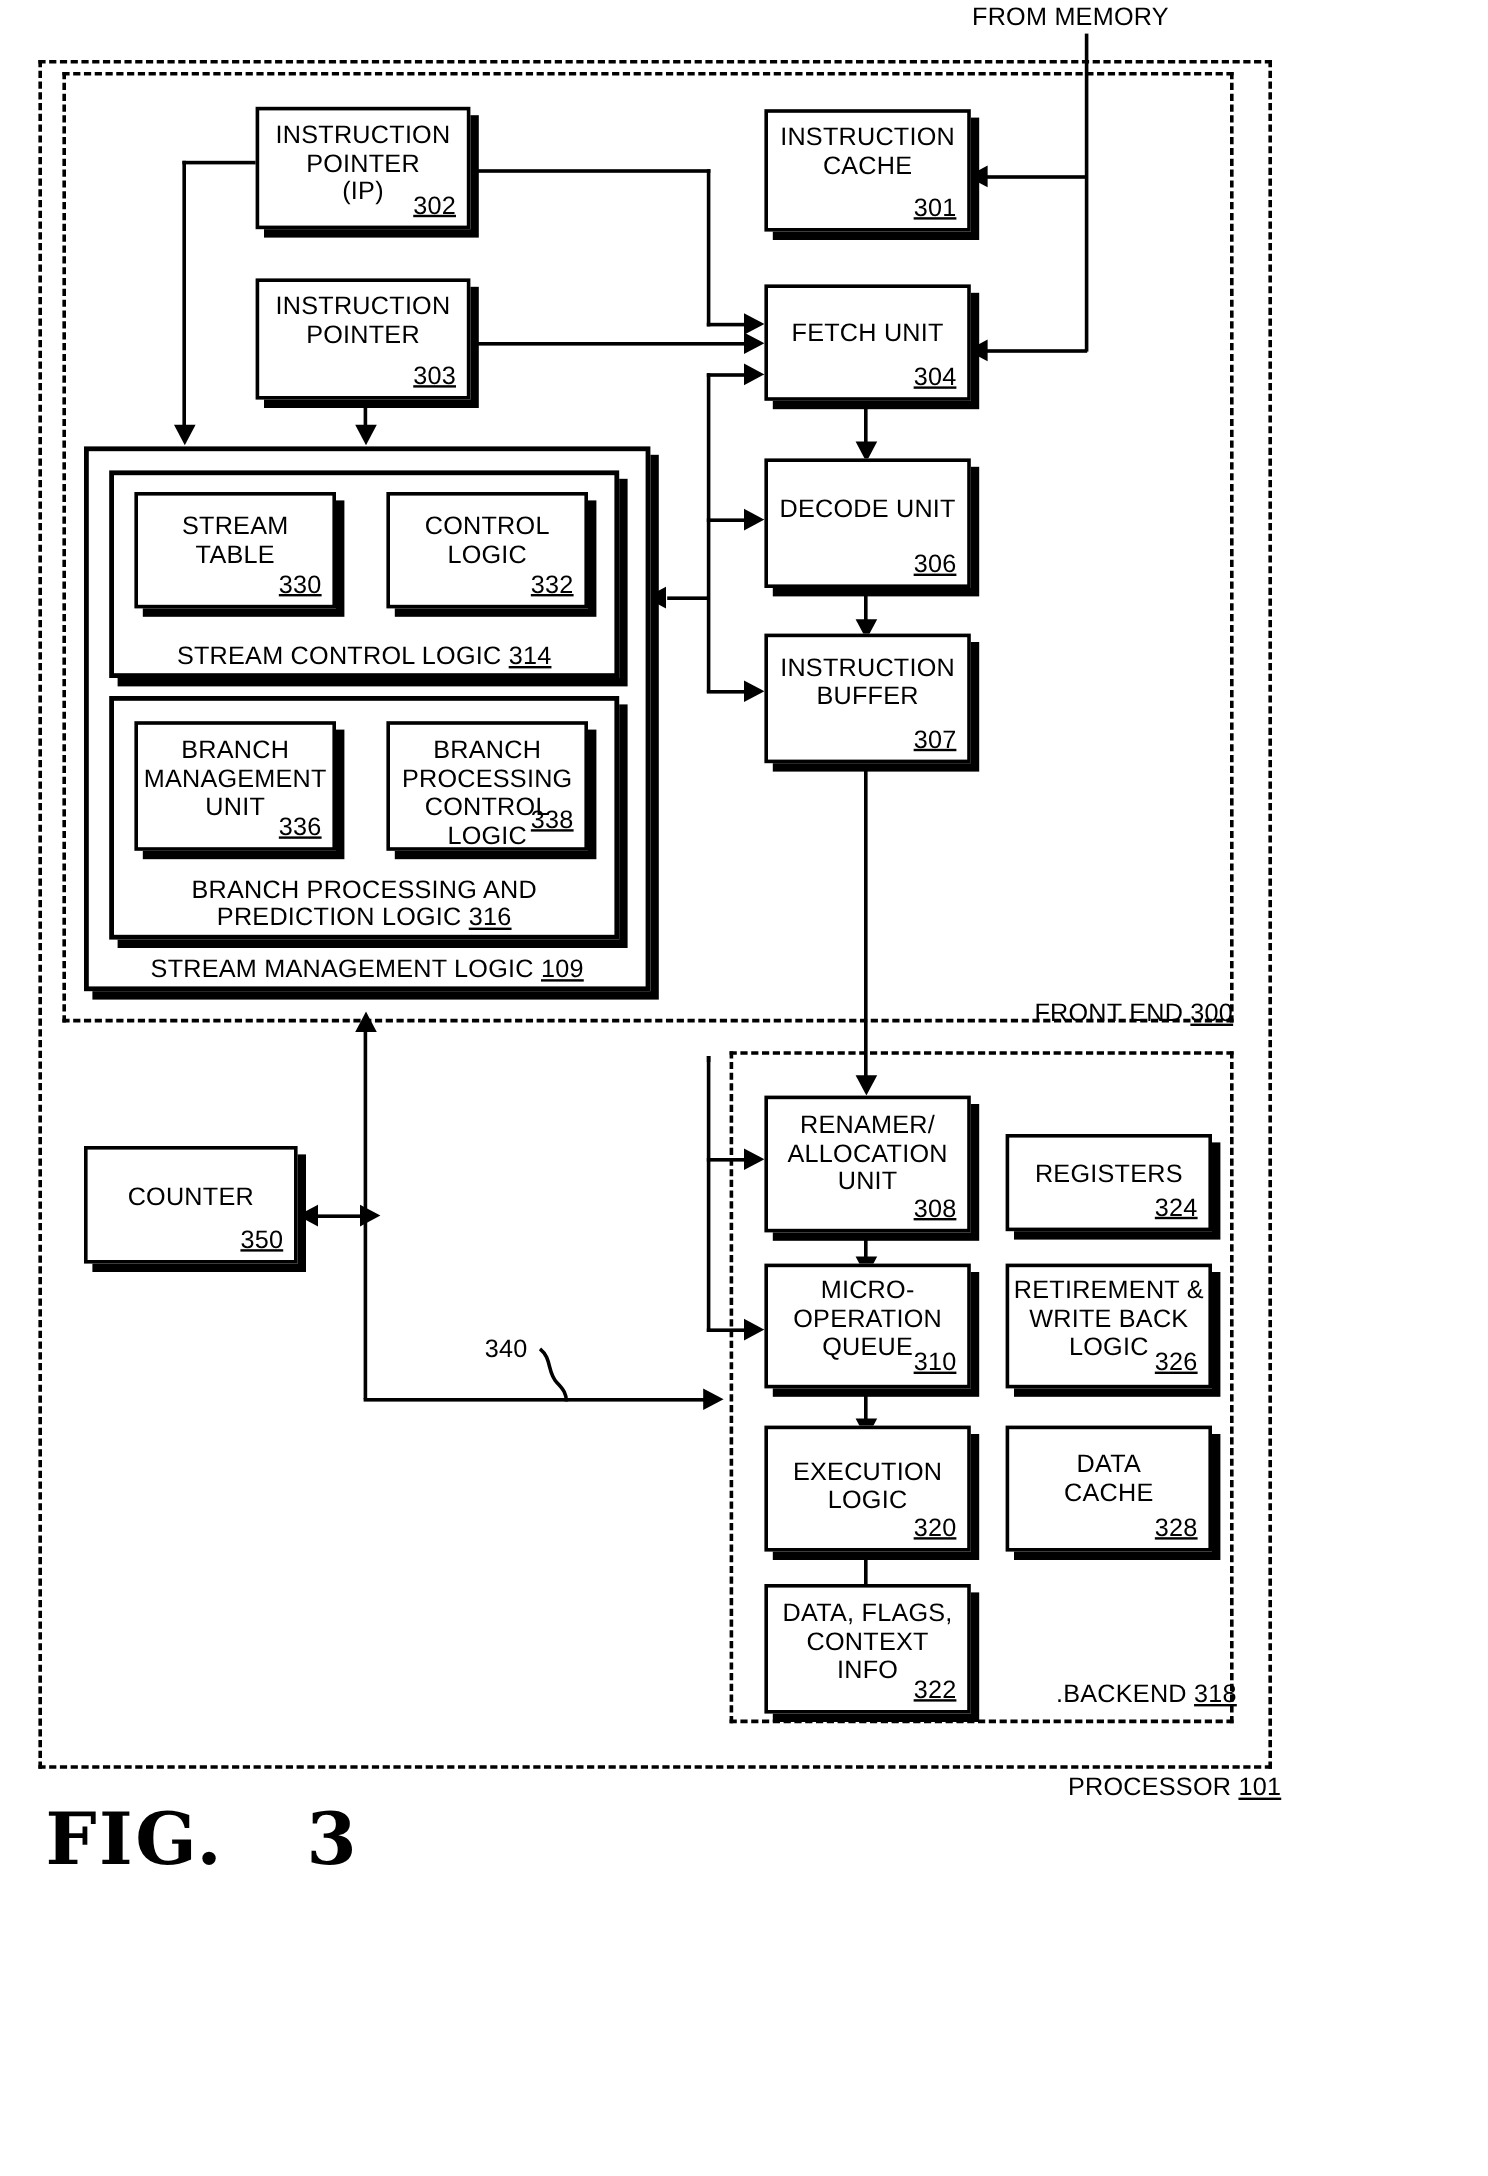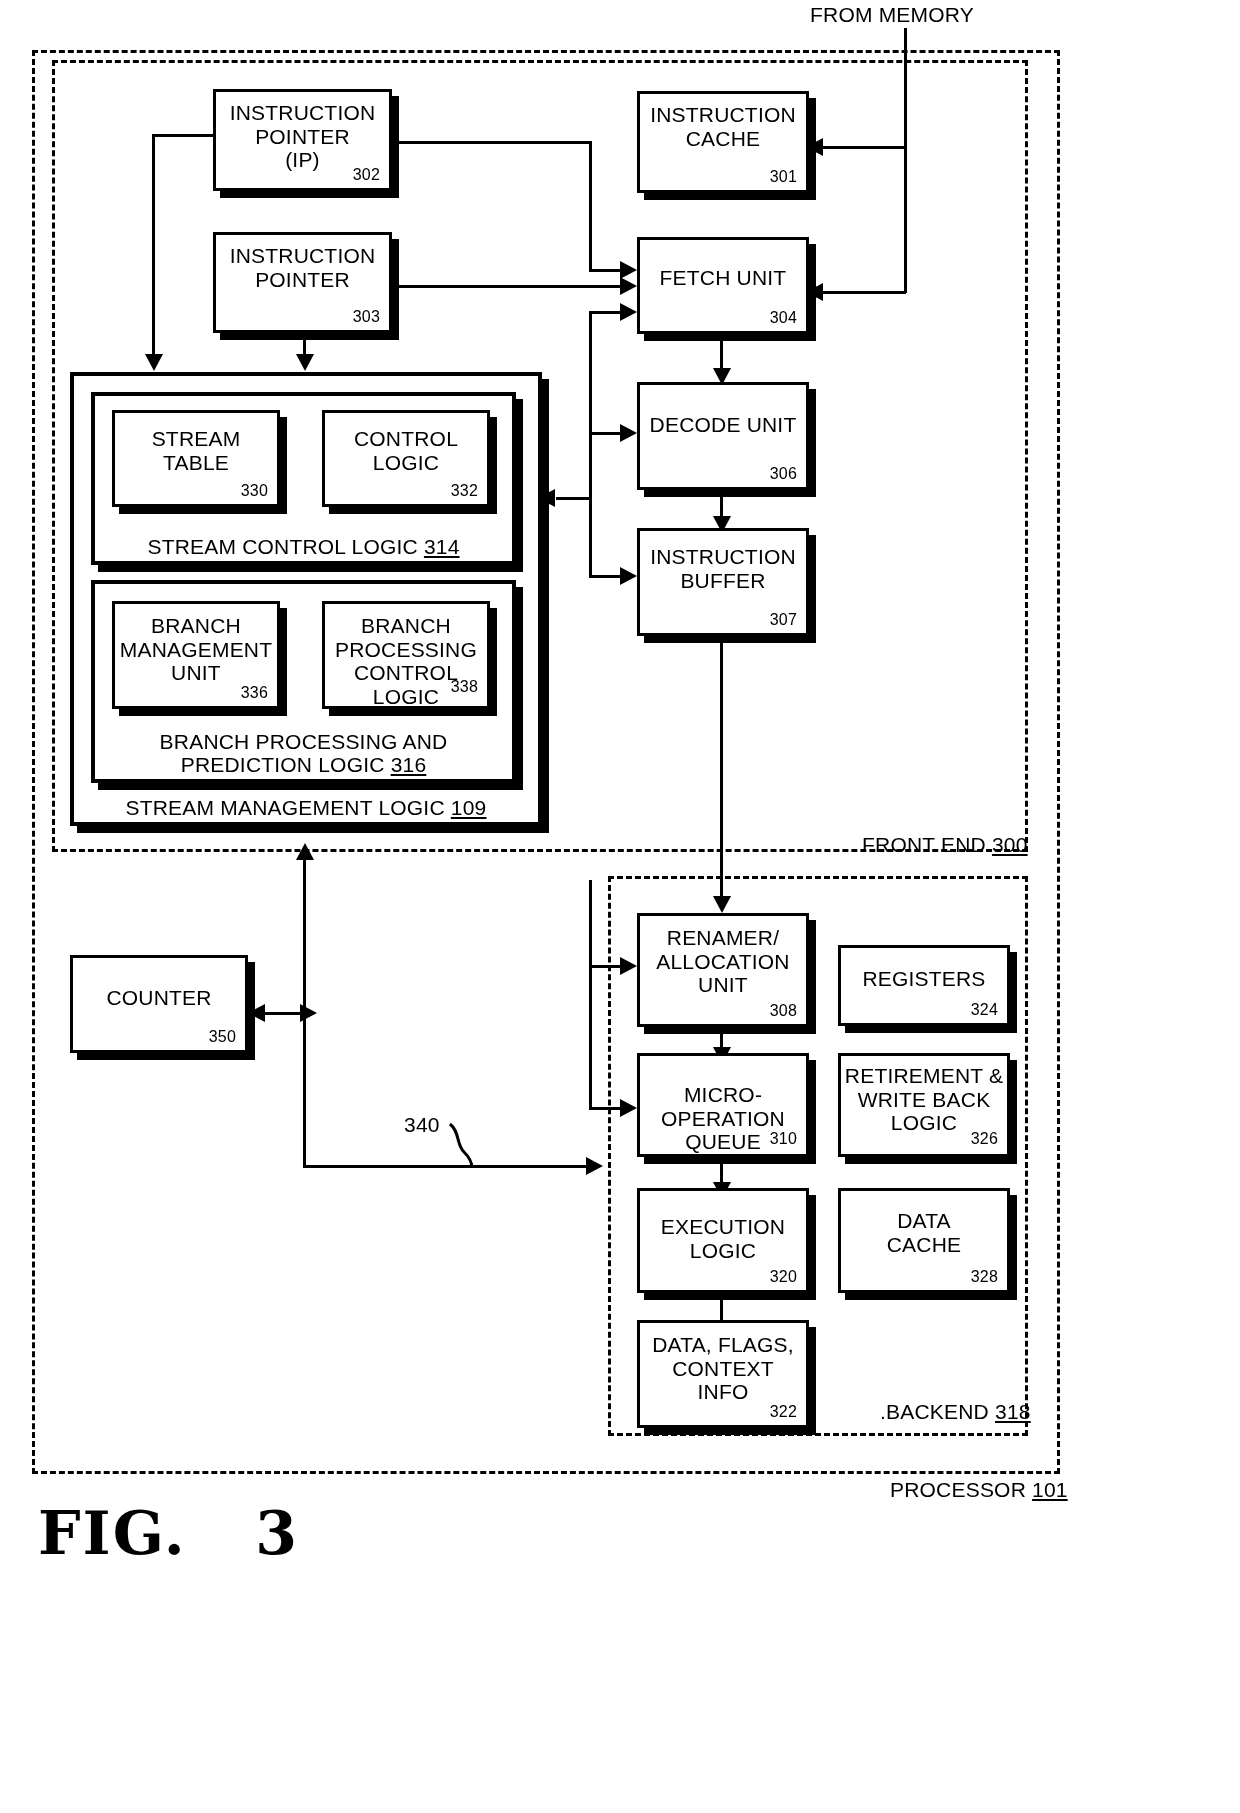--- a/index.html
+++ b/index.html
@@ -37,21 +37,22 @@
     text-align: center;
     line-height: 1.13;
     font-size: 21px;
     letter-spacing: 0.2px;
   }
   .unit .ttl { display:block; width:100%; }
   .unit .num {
     position: absolute;
     right: 9px;
     bottom: 4px;
-    font-size: 16px;
+    font-size: 21px;
+    text-decoration: underline;
     text-underline-offset: 1px;
   }
 
   
   .group {
     position: absolute;
     box-sizing: border-box;
     background: #ffffff;
     border: 4px solid #000000;
     box-shadow: 7px 7px 0 0 #000000;
@@ -289,21 +290,21 @@
     <span class="ttl">ALLOCATION</span>
     <span class="ttl">UNIT</span>
     <span class="num">308</span>
   </div>
 
   <div class="unit" style="left:838px; top:945px; width:172px; height:81px; padding-top:19px;">
     <span class="ttl">REGISTERS</span>
     <span class="num">324</span>
   </div>
 
-  <div class="unit" style="left:637px; top:1053px; width:172px; height:104px; padding-top:8px;justify-content:flex-end;">
+  <div class="unit" style="left:637px; top:1053px; width:172px; height:104px; padding-top:8px;">
     <span class="ttl">MICRO-</span>
     <span class="ttl">OPERATION</span>
     <span class="ttl">QUEUE</span>
     <span class="num" style="bottom:6px;">310</span>
   </div>
 
   <div class="unit" style="left:838px; top:1053px; width:172px; height:104px; padding-top:8px;">
     <span class="ttl">RETIREMENT &amp;</span>
     <span class="ttl">WRITE BACK</span>
     <span class="ttl">LOGIC</span>

